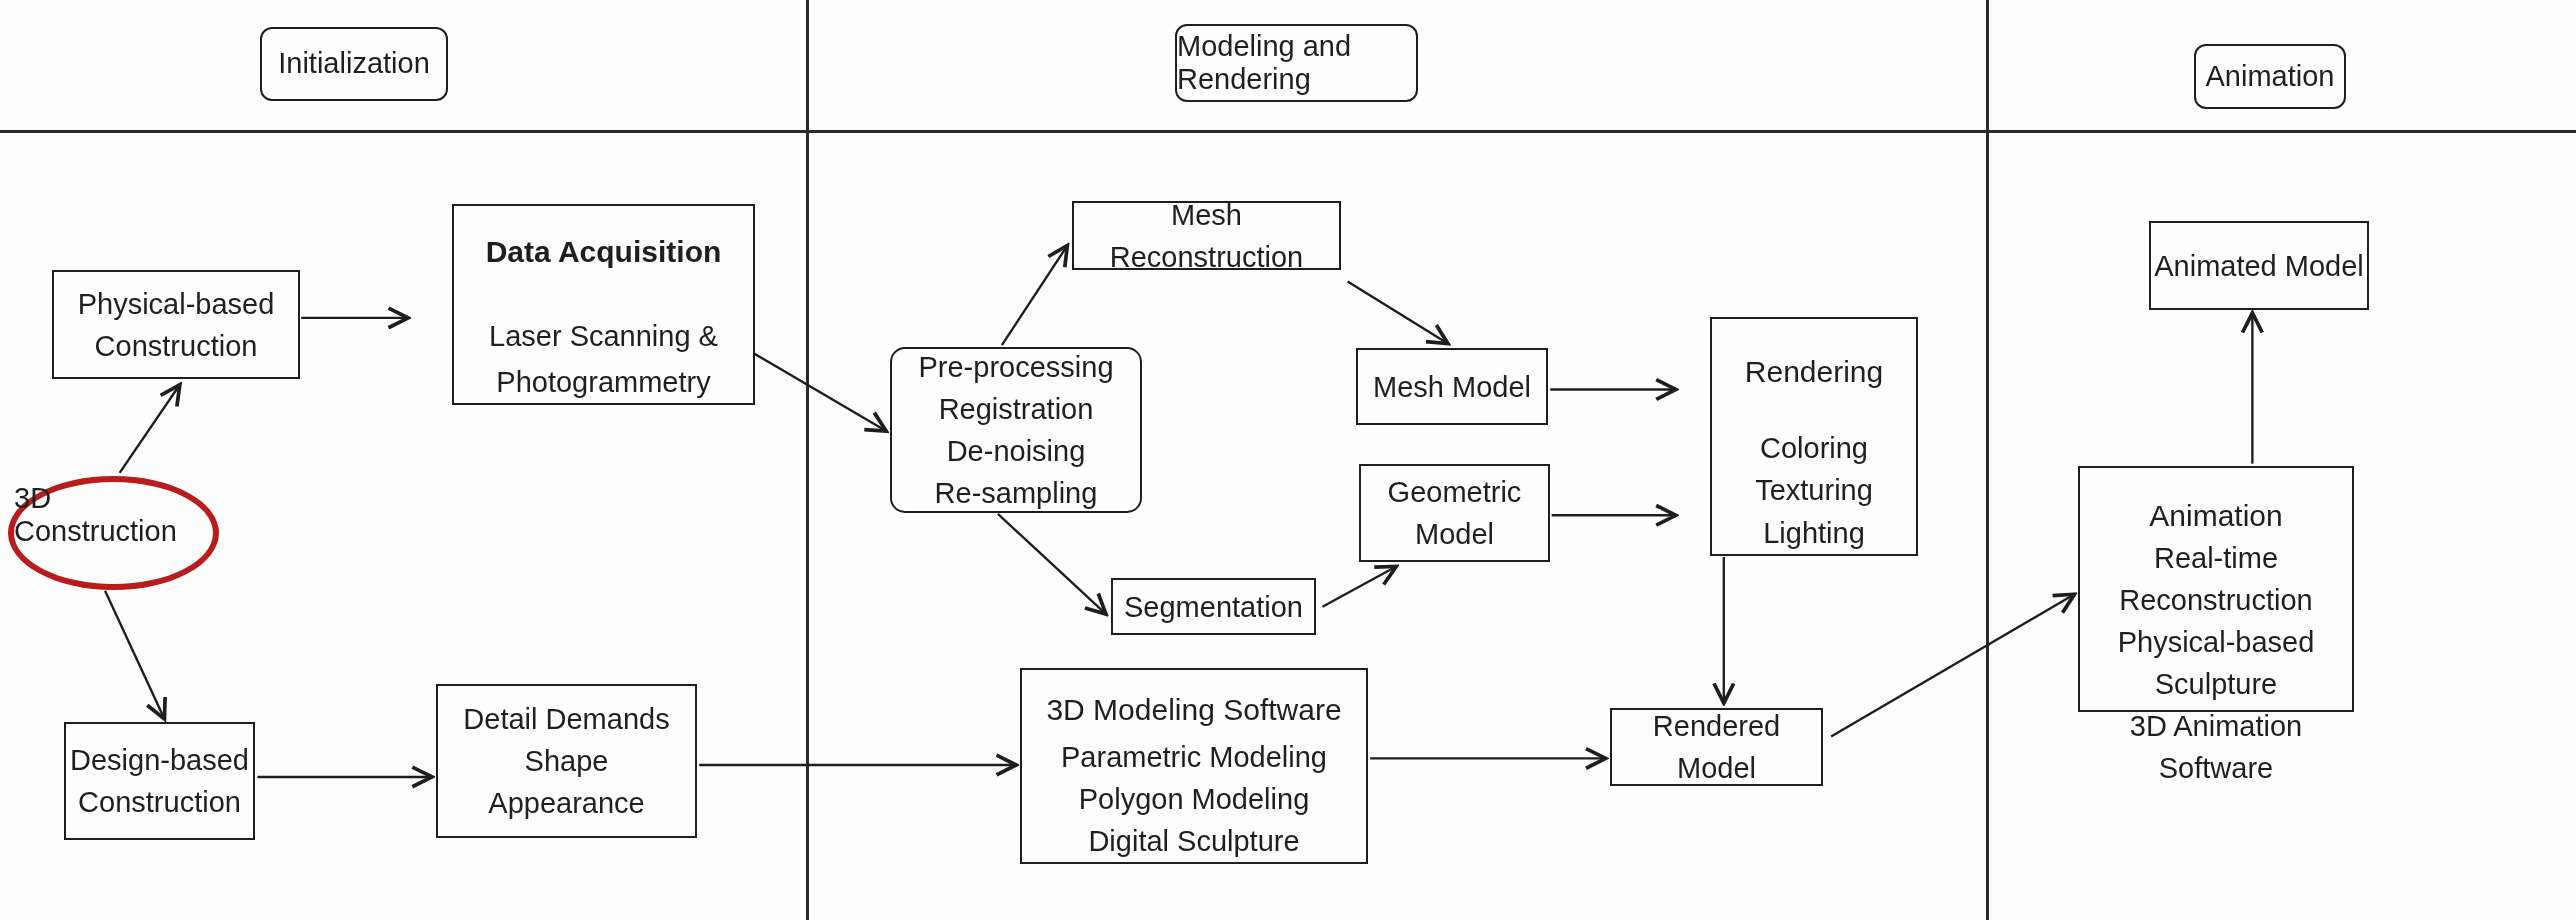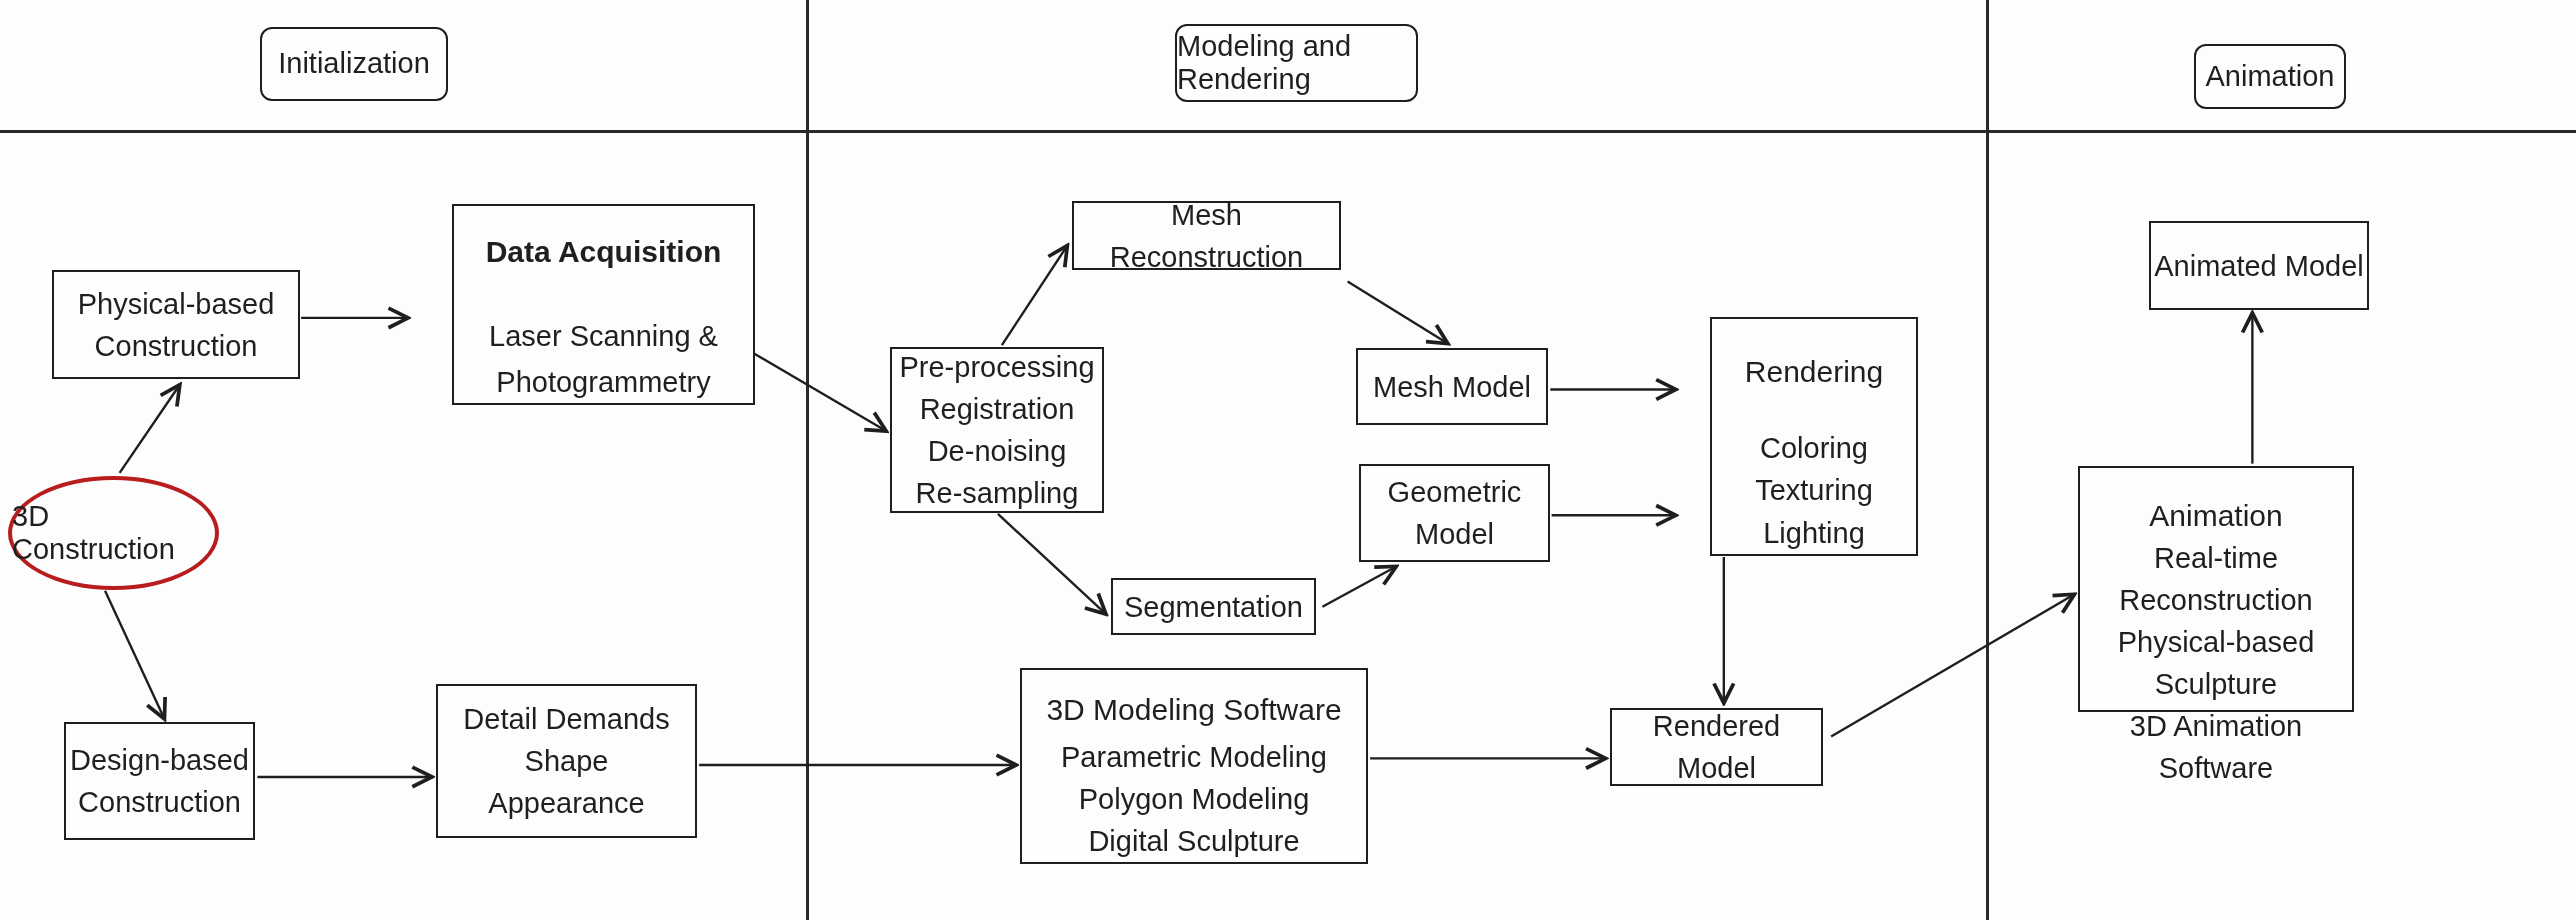--- a/index.html
+++ b/index.html
@@ -34,38 +34,38 @@
     text-align:center;font-size:29px;line-height:42px;z-index:2;box-sizing:border-box;
   }
   .node .title{font-size:30px;}
   .node .bold{font-weight:bold;}
 
   #node-physical{left:52px;top:270px;width:248px;height:109px;}
   #node-data-acquisition{left:412px;top:204px;width:303px;height:201px;justify-content:space-between;padding-top:25px;margin-left:40px;}
   #node-data-acquisition .gap{height:34px;}
   #node-design{left:64px;top:722px;width:191px;height:118px;}
   #node-detail{left:436px;top:684px;width:261px;height:154px;}
-  #node-preprocessing{left:890px;top:347px;width:214px;height:166px;}
+  #node-preprocessing{left:890px;top:347px;width:252px;height:166px;border-radius:15px;}
   #node-mesh-reconstruction{left:1072px;top:201px;width:269px;height:69px;}
   #node-mesh-model{left:1356px;top:348px;width:192px;height:77px;}
   #node-geometric-model{left:1359px;top:464px;width:191px;height:98px;}
   #node-rendering{left:1710px;top:317px;width:208px;height:239px;justify-content:space-between;padding-top:32px;}
   #node-rendering .gap{height:32px;}
   #node-segmentation{left:1111px;top:578px;width:205px;height:57px;}
   #node-software{left:1020px;top:668px;width:348px;height:196px;justify-content:flex-start;padding-top:18.6px;}
   #node-software .gap{height:24px;}
   #node-rendered-model{left:1610px;top:708px;width:213px;height:78px;align-items:flex-end;}
   #node-animation{left:2078px;top:466px;width:276px;height:246px;justify-content:flex-start;padding-top:26.5px;}
   #node-animation .gap{height:29px;}
   #node-animated-model{left:2149px;top:221px;width:220px;height:89px;}
 
   #node-root{
     position:absolute;left:8px;top:476px;width:211px;height:114px;
-    border:4px solid #b91c1c;border-radius:50%;background:#fdfdfd;
-    display:flex;align-items:center;justify-content:center;
+    border:6px solid #b91c1c;border-radius:50%;background:#fdfdfd;
+    display:flex;justify-content:center;
     font-size:29px;z-index:2;box-sizing:border-box;
   }
 
   #arrow-layer{position:absolute;left:0;top:0;width:2576px;height:920px;z-index:1;}
 </style>
 </head>
 <body>
 
 <div id="canvas">
 

